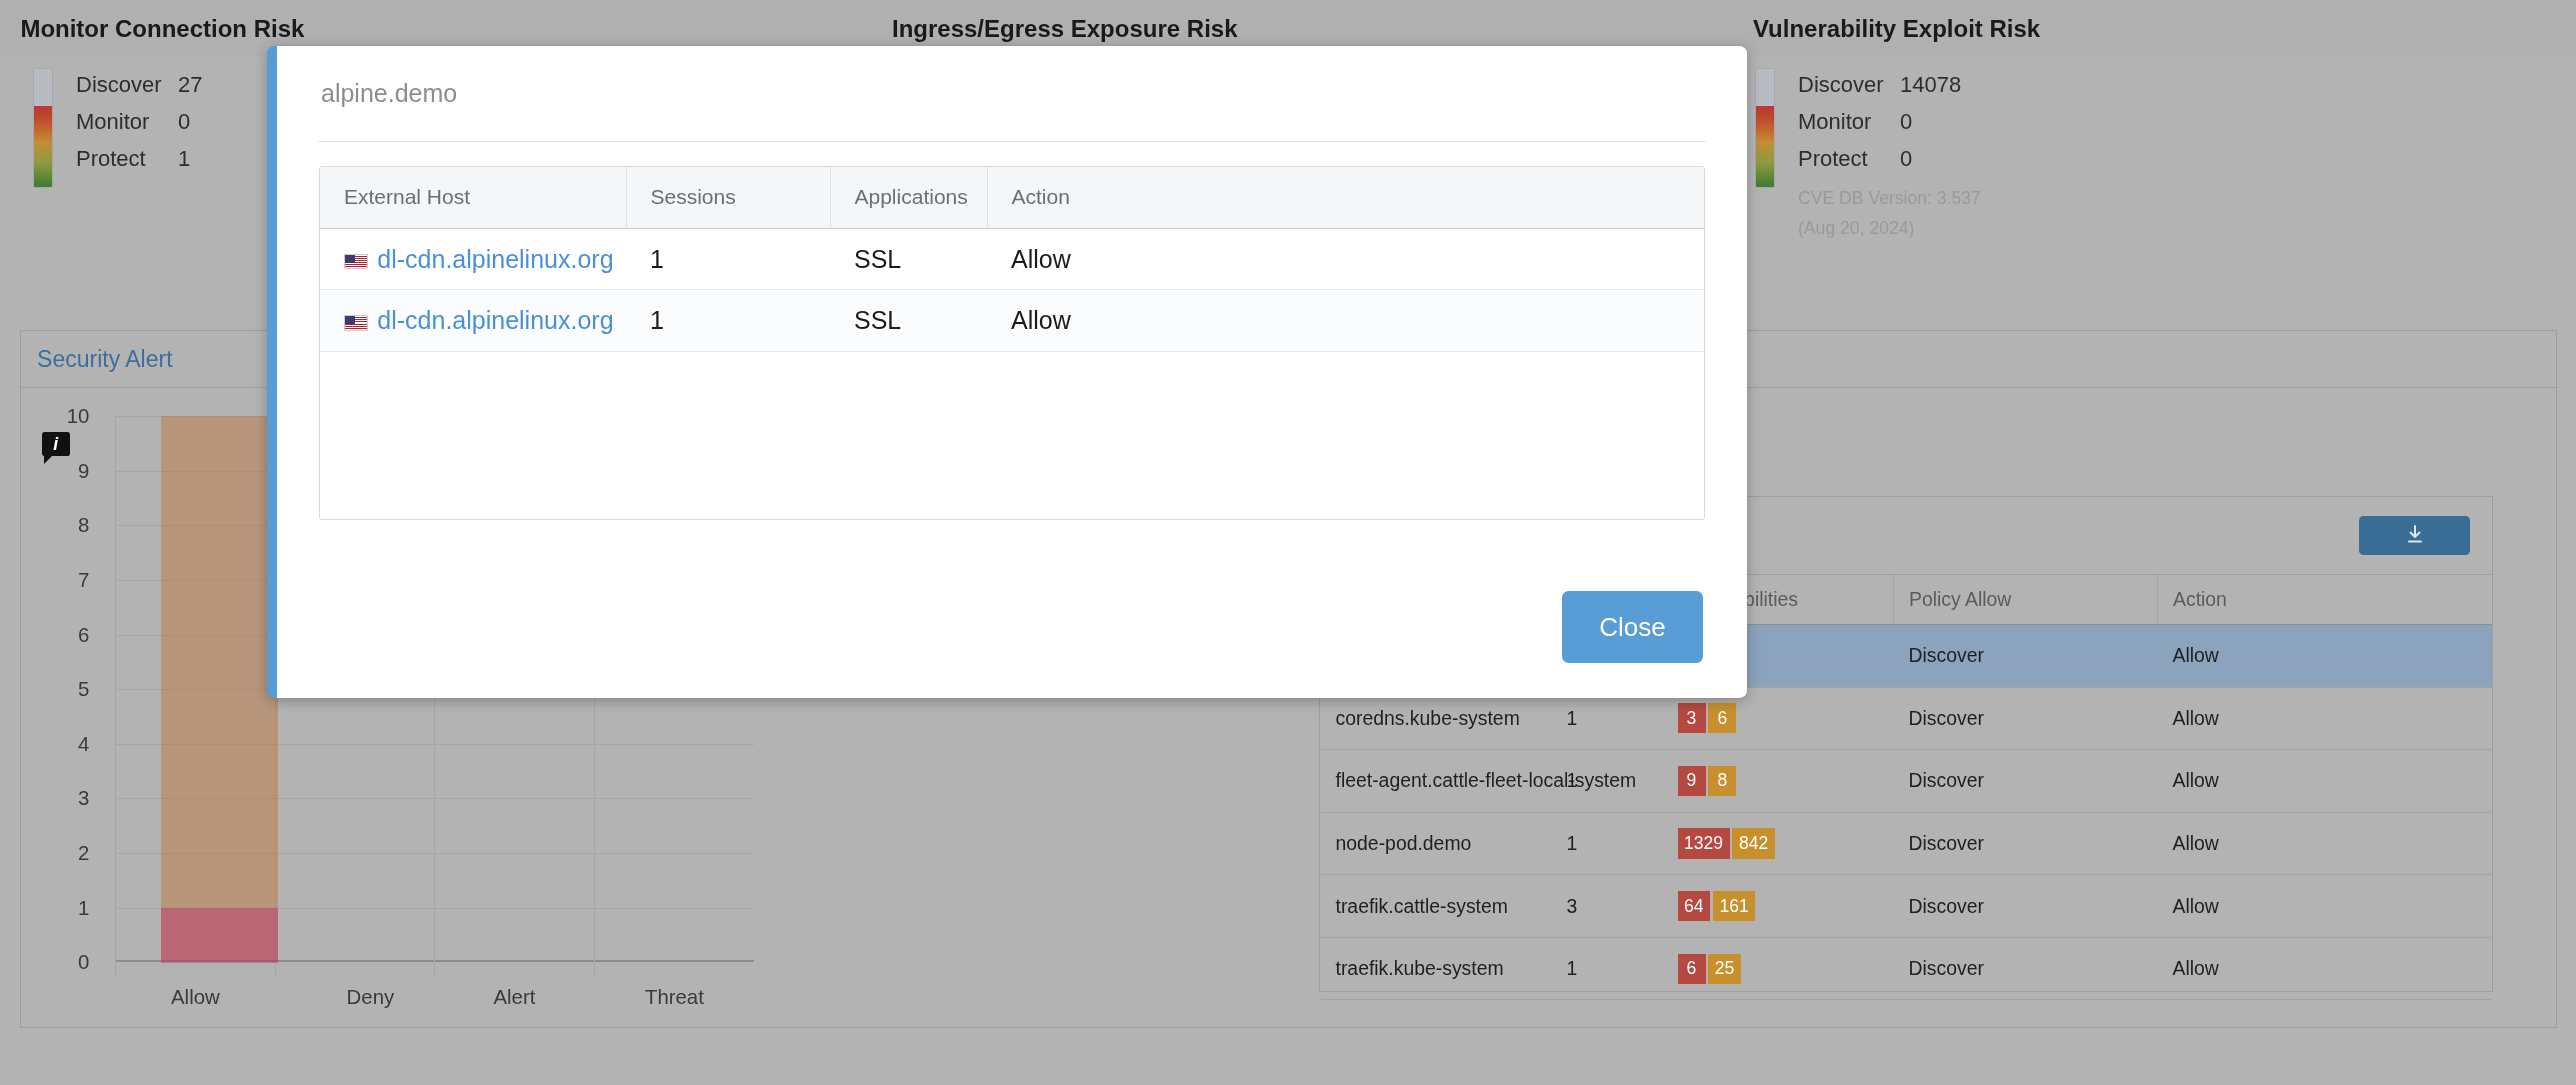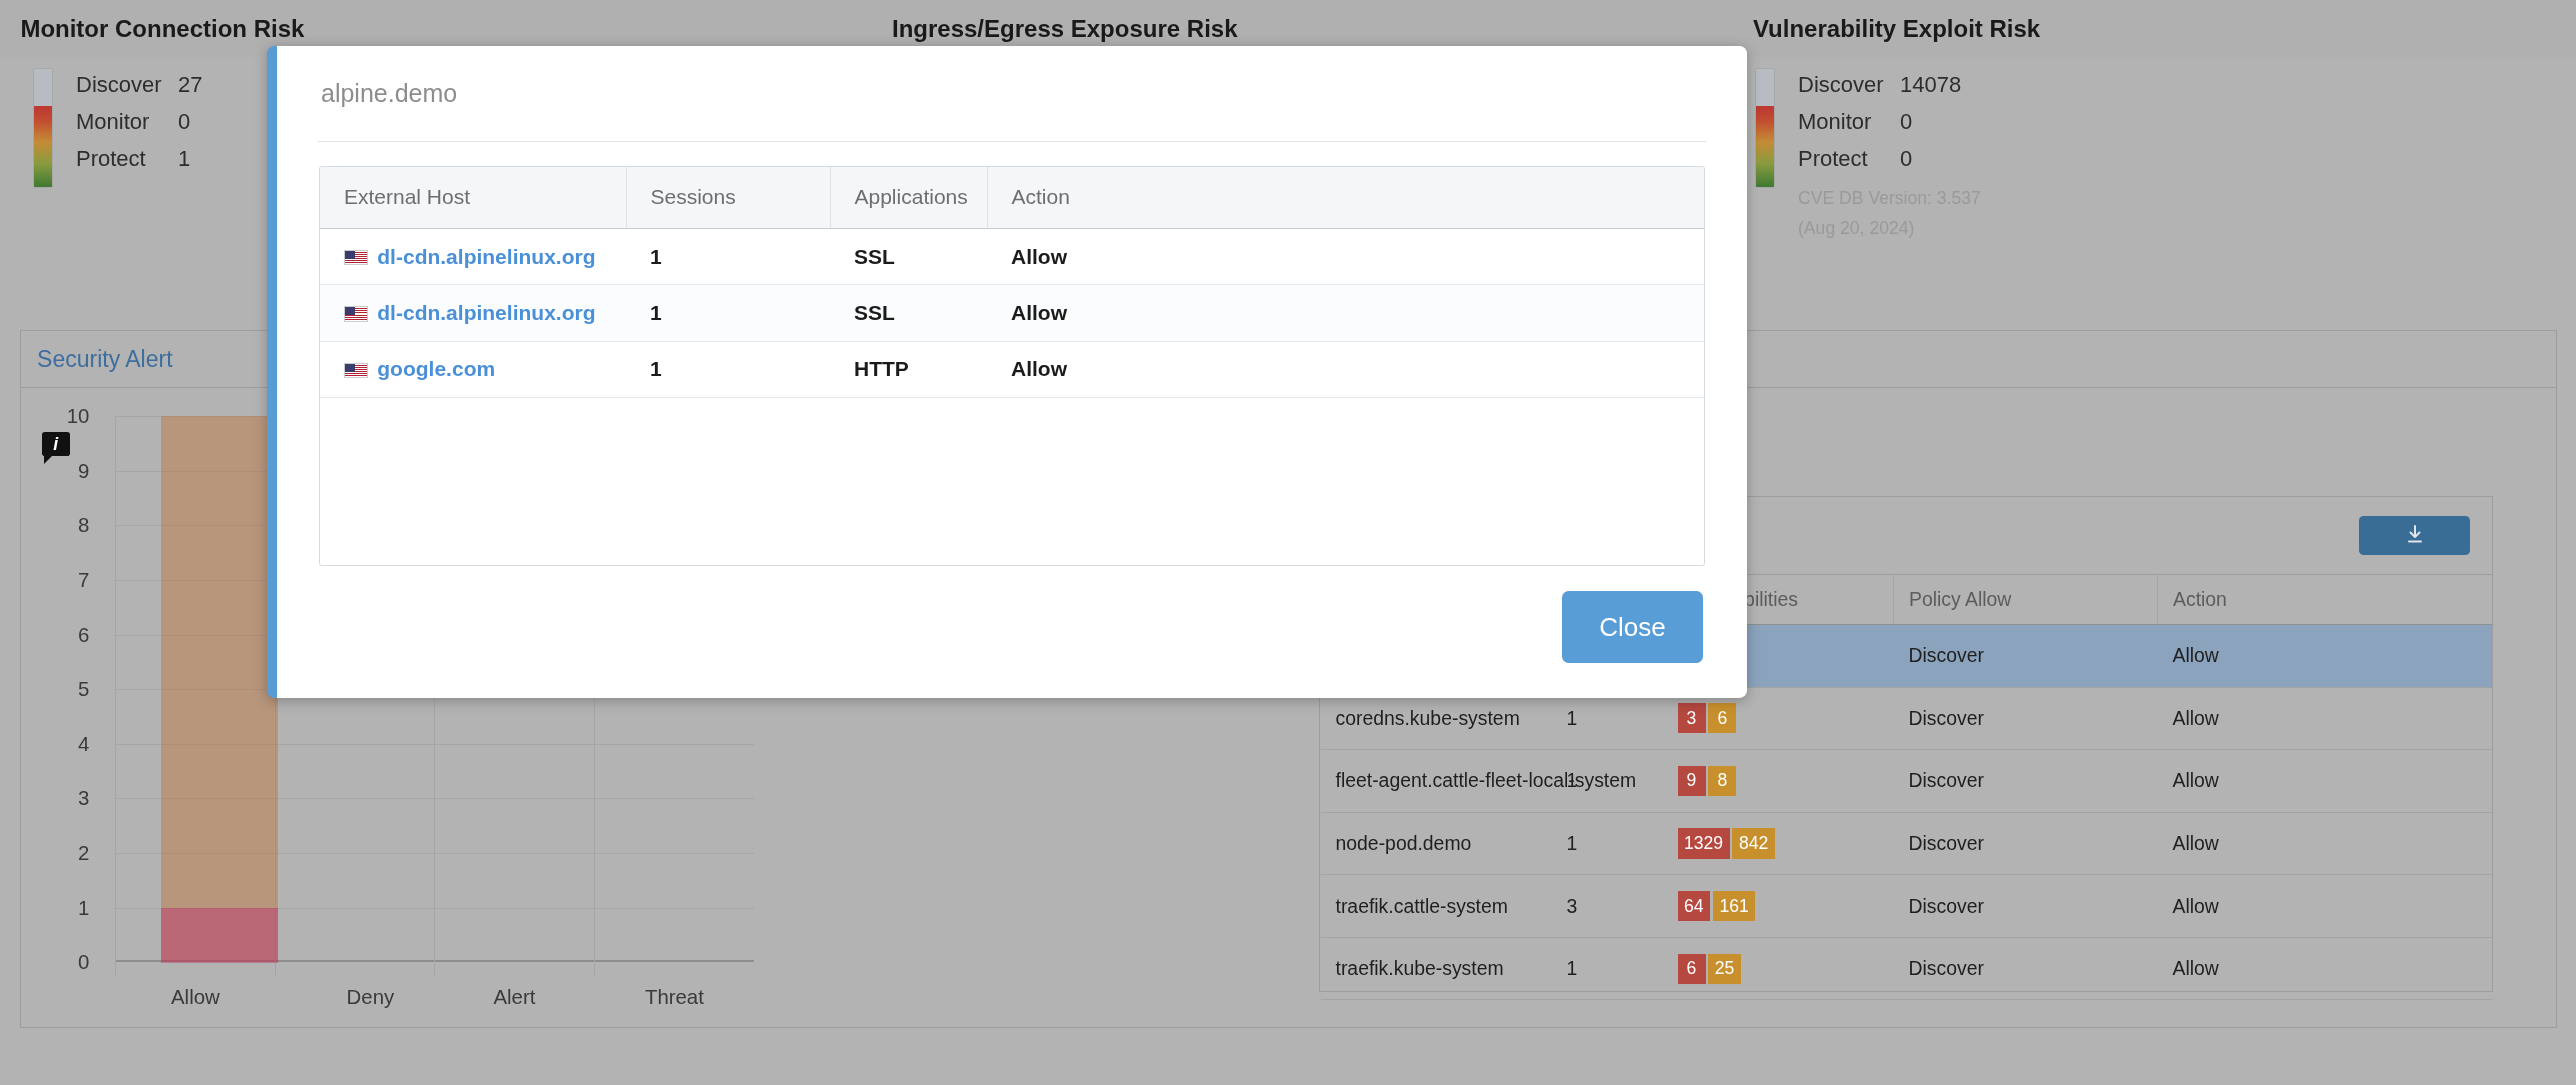--- a/index.html
+++ b/index.html
@@ -137,23 +137,22 @@
   #modal-body { padding: 24px 42px 0 42px; }
   #mtable-wrap { border: 0.9px solid #d3dae0; border-radius: 2.8px; overflow: hidden; }
   #m-table { width: 100%; border-collapse: collapse; table-layout: fixed; }
   #m-table th {
     background: #f4f6f7; font-size: 21px; color: #6a6f74; font-weight: normal;
     text-align: left; padding: 18.5px 0 18.5px 24px;
     border-bottom: 1.9px solid #c6ced4; border-left: 0.9px solid #dde2e6;
   }
   #m-table th:first-child { border-left: none; }
   #m-table td {
-    font-size: 21px; color: #1b1b1b; padding: 15.7px 0 15.7px 24px;
+    font-size: 25px; color: #1b1b1b; padding: 15.7px 0 15.7px 24px;
     border-bottom: 0.9px solid #e4e9ed;
-    font-weight: bold;
   }
   #m-table tr.alt td { background: #fbfcfd; }
   .host-link { color: #4a90d9; }
   .flag { display:inline-block; width: 24px; height: 15.7px; margin-right: 9.3px;
           vertical-align: -1.9px; position: relative; overflow: hidden;
           background: linear-gradient(to bottom,
             #ffffff 0%, #ffffff 7.7%, #b22234 7.7%, #b22234 15.4%,
             #ffffff 15.4%, #ffffff 23.1%, #b22234 23.1%, #b22234 30.8%,
             #ffffff 30.8%, #ffffff 38.5%, #b22234 38.5%, #b22234 46.2%,
             #ffffff 46.2%, #ffffff 53.9%, #b22234 53.9%, #b22234 61.6%,
@@ -370,26 +369,20 @@
                   <td>1</td>
                   <td>SSL</td>
                   <td>Allow</td>
                 </tr>
                 <tr class="alt">
                   <td><span class="flag"></span><span class="host-link">dl-cdn.alpinelinux.org</span></td>
                   <td>1</td>
                   <td>SSL</td>
                   <td>Allow</td>
                 </tr>
-                <tr>
-                  <td><span class="flag"></span><span class="host-link">google.com</span></td>
-                  <td>1</td>
-                  <td>HTTP</td>
-                  <td>Allow</td>
-                </tr>
               </tbody>
           </table>
           <div id="m-empty"></div>
         </div>
       </div>
       <div id="modal-footer">
         <button id="close-btn">Close</button>
       </div>
     </div>
   </div>

